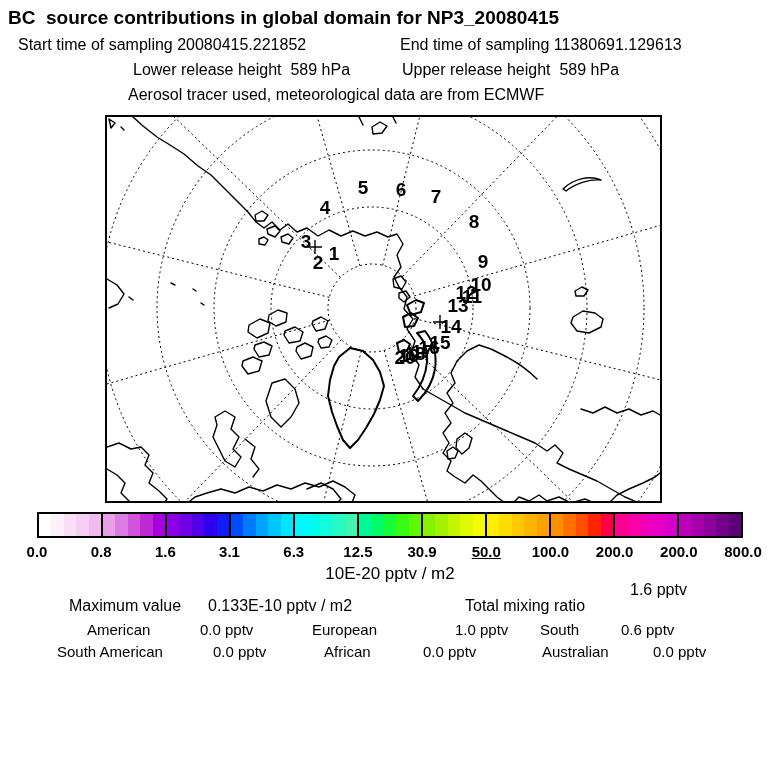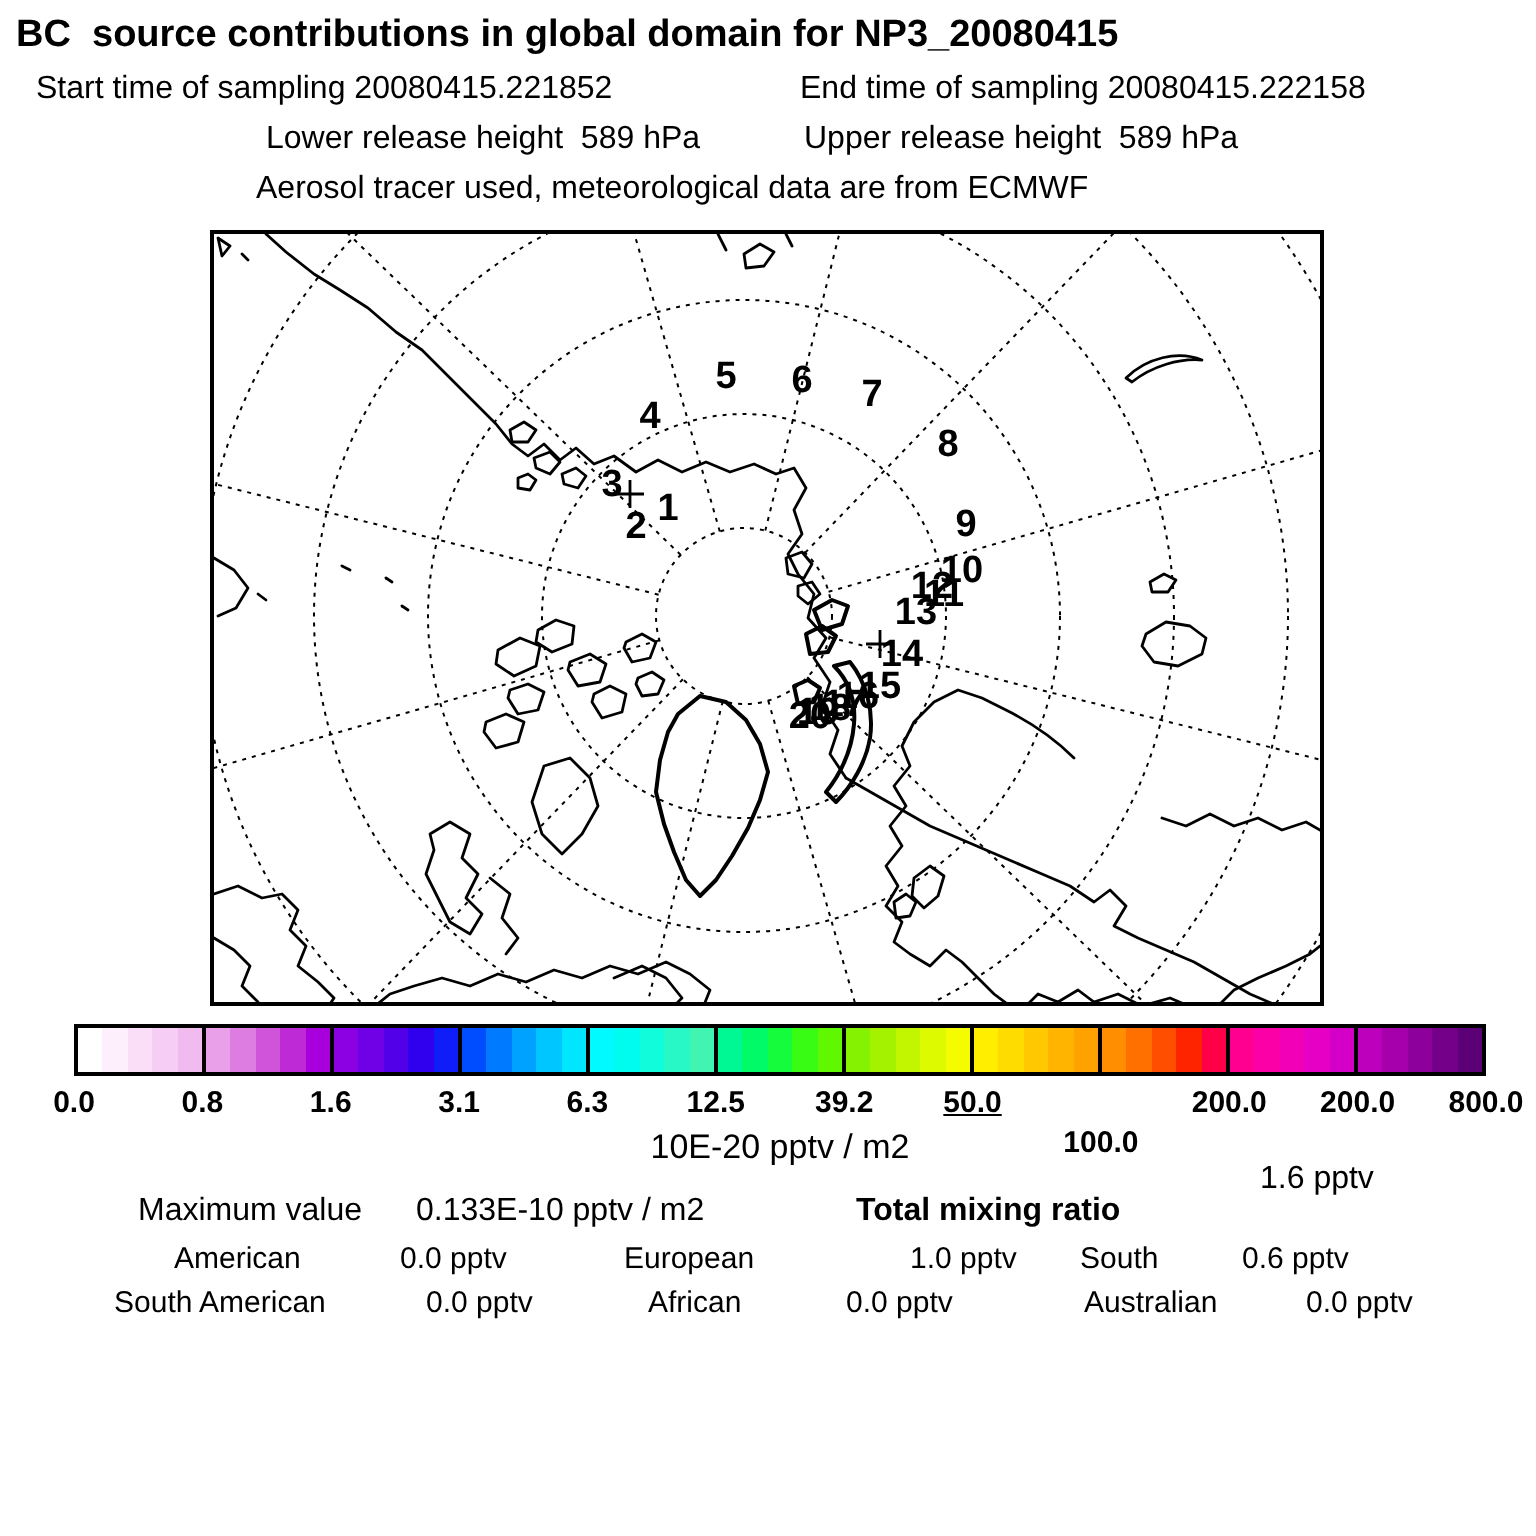--- a/index.html
+++ b/index.html
@@ -28,21 +28,21 @@
   .unit{font-size:17px;text-align:center;}
   
   .stat1{font-size:16px;}
   .stat2{font-size:15px;}
 </style>
 </head>
 <body>
 
 <div class="abs title" style="left:8px;top:7px;">BC  source contributions in global domain for NP3_20080415</div>
 <div class="abs sub" style="left:18px;top:36px;">Start time of sampling 20080415.221852</div>
-<div class="abs sub" style="left:400px;top:36px;">End time of sampling 20080415.222158</div>
+<div class="abs sub" style="left:400px;top:36px;">End time of sampling 11380691.129613</div>
 <div class="abs sub" style="left:93px;top:61px;margin-left:40px;">Lower release height  589 hPa</div>
 <div class="abs sub" style="left:402px;top:61px;">Upper release height  589 hPa</div>
 <div class="abs sub" style="left:128px;top:86px;">Aerosol tracer used, meteorological data are from ECMWF</div>
 
 <div id="map">
   <svg viewBox="0 0 553 384">
     <g class="graticule">
         <circle cx="265" cy="191" r="44"></circle>
         <circle cx="265" cy="191" r="101"></circle>
         <circle cx="265" cy="191" r="158"></circle>
@@ -239,32 +239,32 @@
       <div class="cbar-cell" style="background: rgb(92, 0, 120);"></div>
     </div>
   </div>
 <div id="cbar-ticks">
     <span class="cbar-tick" style="left: 0%;">0.0</span>
     <span class="cbar-tick" style="left: 9.09091%;">0.8</span>
     <span class="cbar-tick" style="left: 18.1818%;">1.6</span>
     <span class="cbar-tick" style="left: 27.2727%;">3.1</span>
     <span class="cbar-tick" style="left: 36.3636%;">6.3</span>
     <span class="cbar-tick" style="left: 45.4545%;">12.5</span>
-    <span class="cbar-tick" style="left: 54.5455%;">39.2</span>
+    <span class="cbar-tick" style="left: 54.5455%;">30.9</span>
     <span class="cbar-tick" style="left: 63.6364%; text-decoration: underline;">50.0</span>
-    <span class="cbar-tick" style="left: 72.7273%; margin-top: 20px;">100.0</span>
+    <span class="cbar-tick" style="left: 72.7273%;">100.0</span>
     <span class="cbar-tick" style="left: 81.8182%;">200.0</span>
     <span class="cbar-tick" style="left: 90.9091%;">200.0</span>
     <span class="cbar-tick" style="left: 100%;">800.0</span>
   </div>
 <div class="abs unit" style="left:37px;top:564px;width:706px;">10E-20 pptv / m2</div>
 
 <div class="abs stat1" style="left:69px;top:597px;">Maximum value</div>
 <div class="abs stat1" style="left:208px;top:597px;">0.133E-10 pptv / m2</div>
-<div class="abs stat1" style="left:428px;top:597px;font-weight:bold;">Total mixing ratio</div>
+<div class="abs stat1" style="left:465px;top:597px;">Total mixing ratio</div>
 <div class="abs stat1" style="left:630px;top:581px;">1.6 pptv</div>
 
 <div class="abs stat2" style="left:87px;top:621px;">American</div>
 <div class="abs stat2" style="left:200px;top:621px;">0.0 pptv</div>
 <div class="abs stat2" style="left:312px;top:621px;">European</div>
 <div class="abs stat2" style="left:421px;top:621px;margin-left:34px;">1.0 pptv</div>
 <div class="abs stat2" style="left:540px;top:621px;">South</div>
 <div class="abs stat2" style="left:621px;top:621px;">0.6 pptv</div>
 
 <div class="abs stat2" style="left:57px;top:643px;">South American</div>

